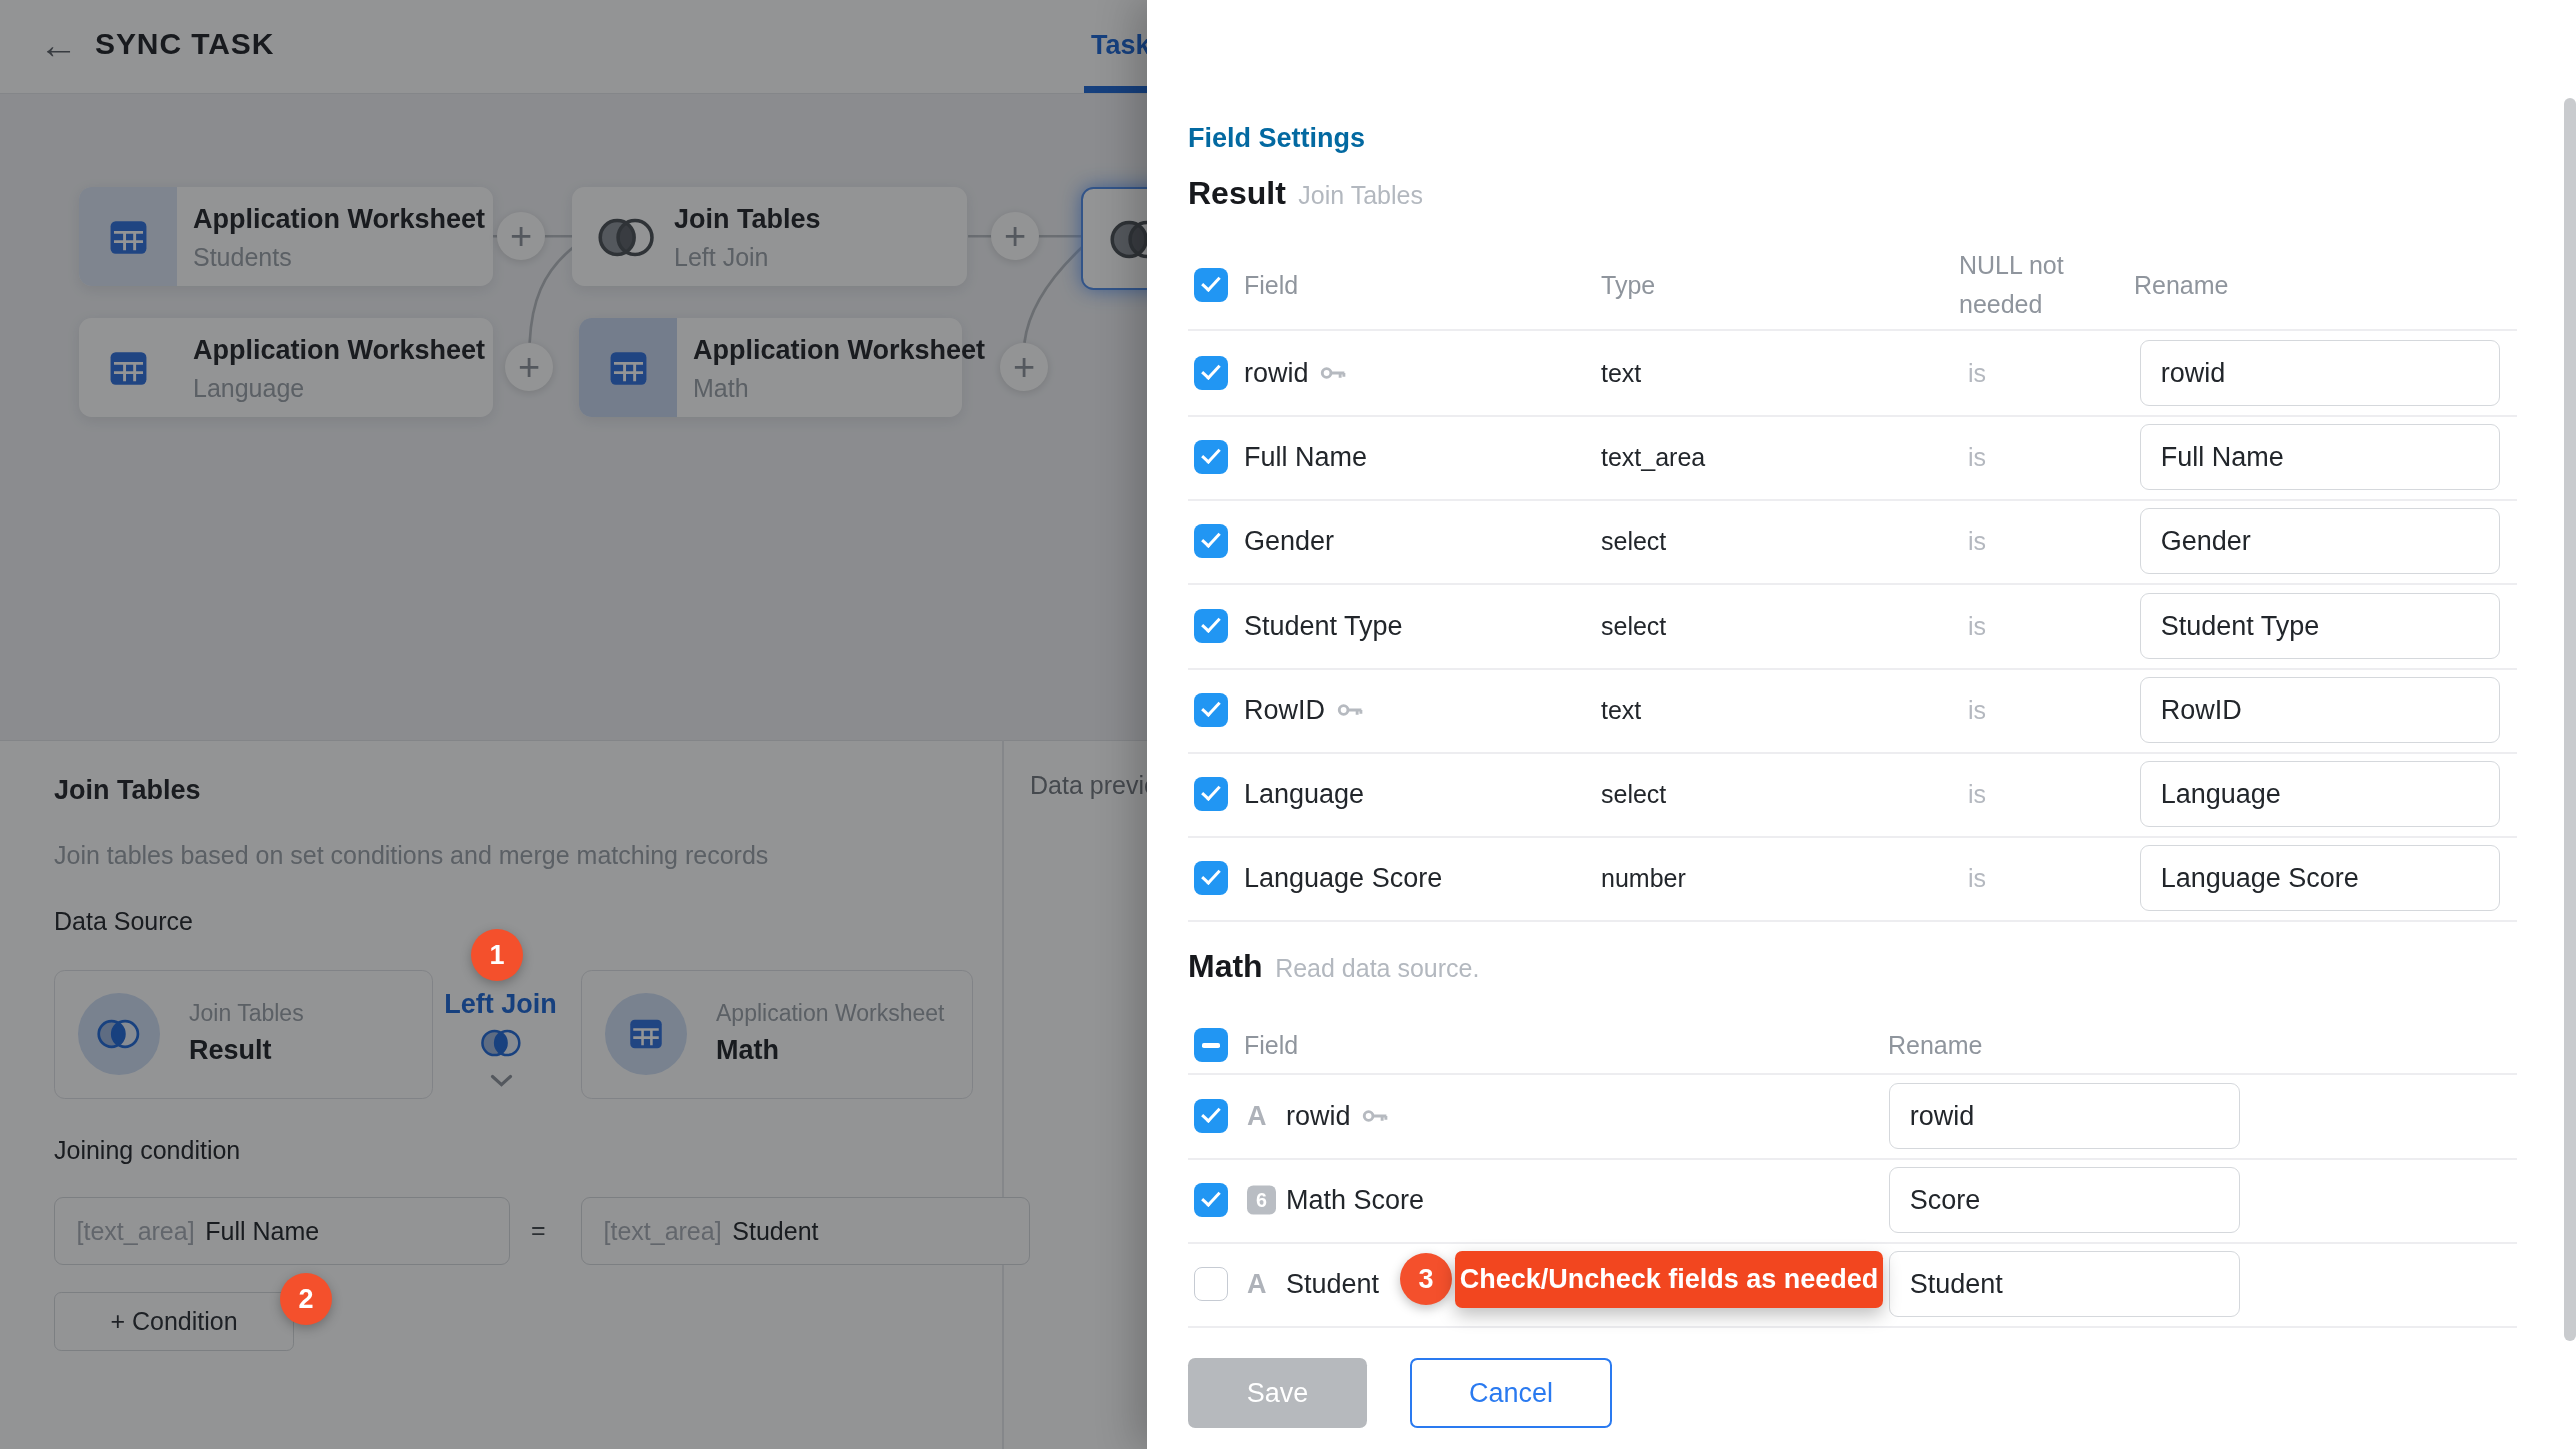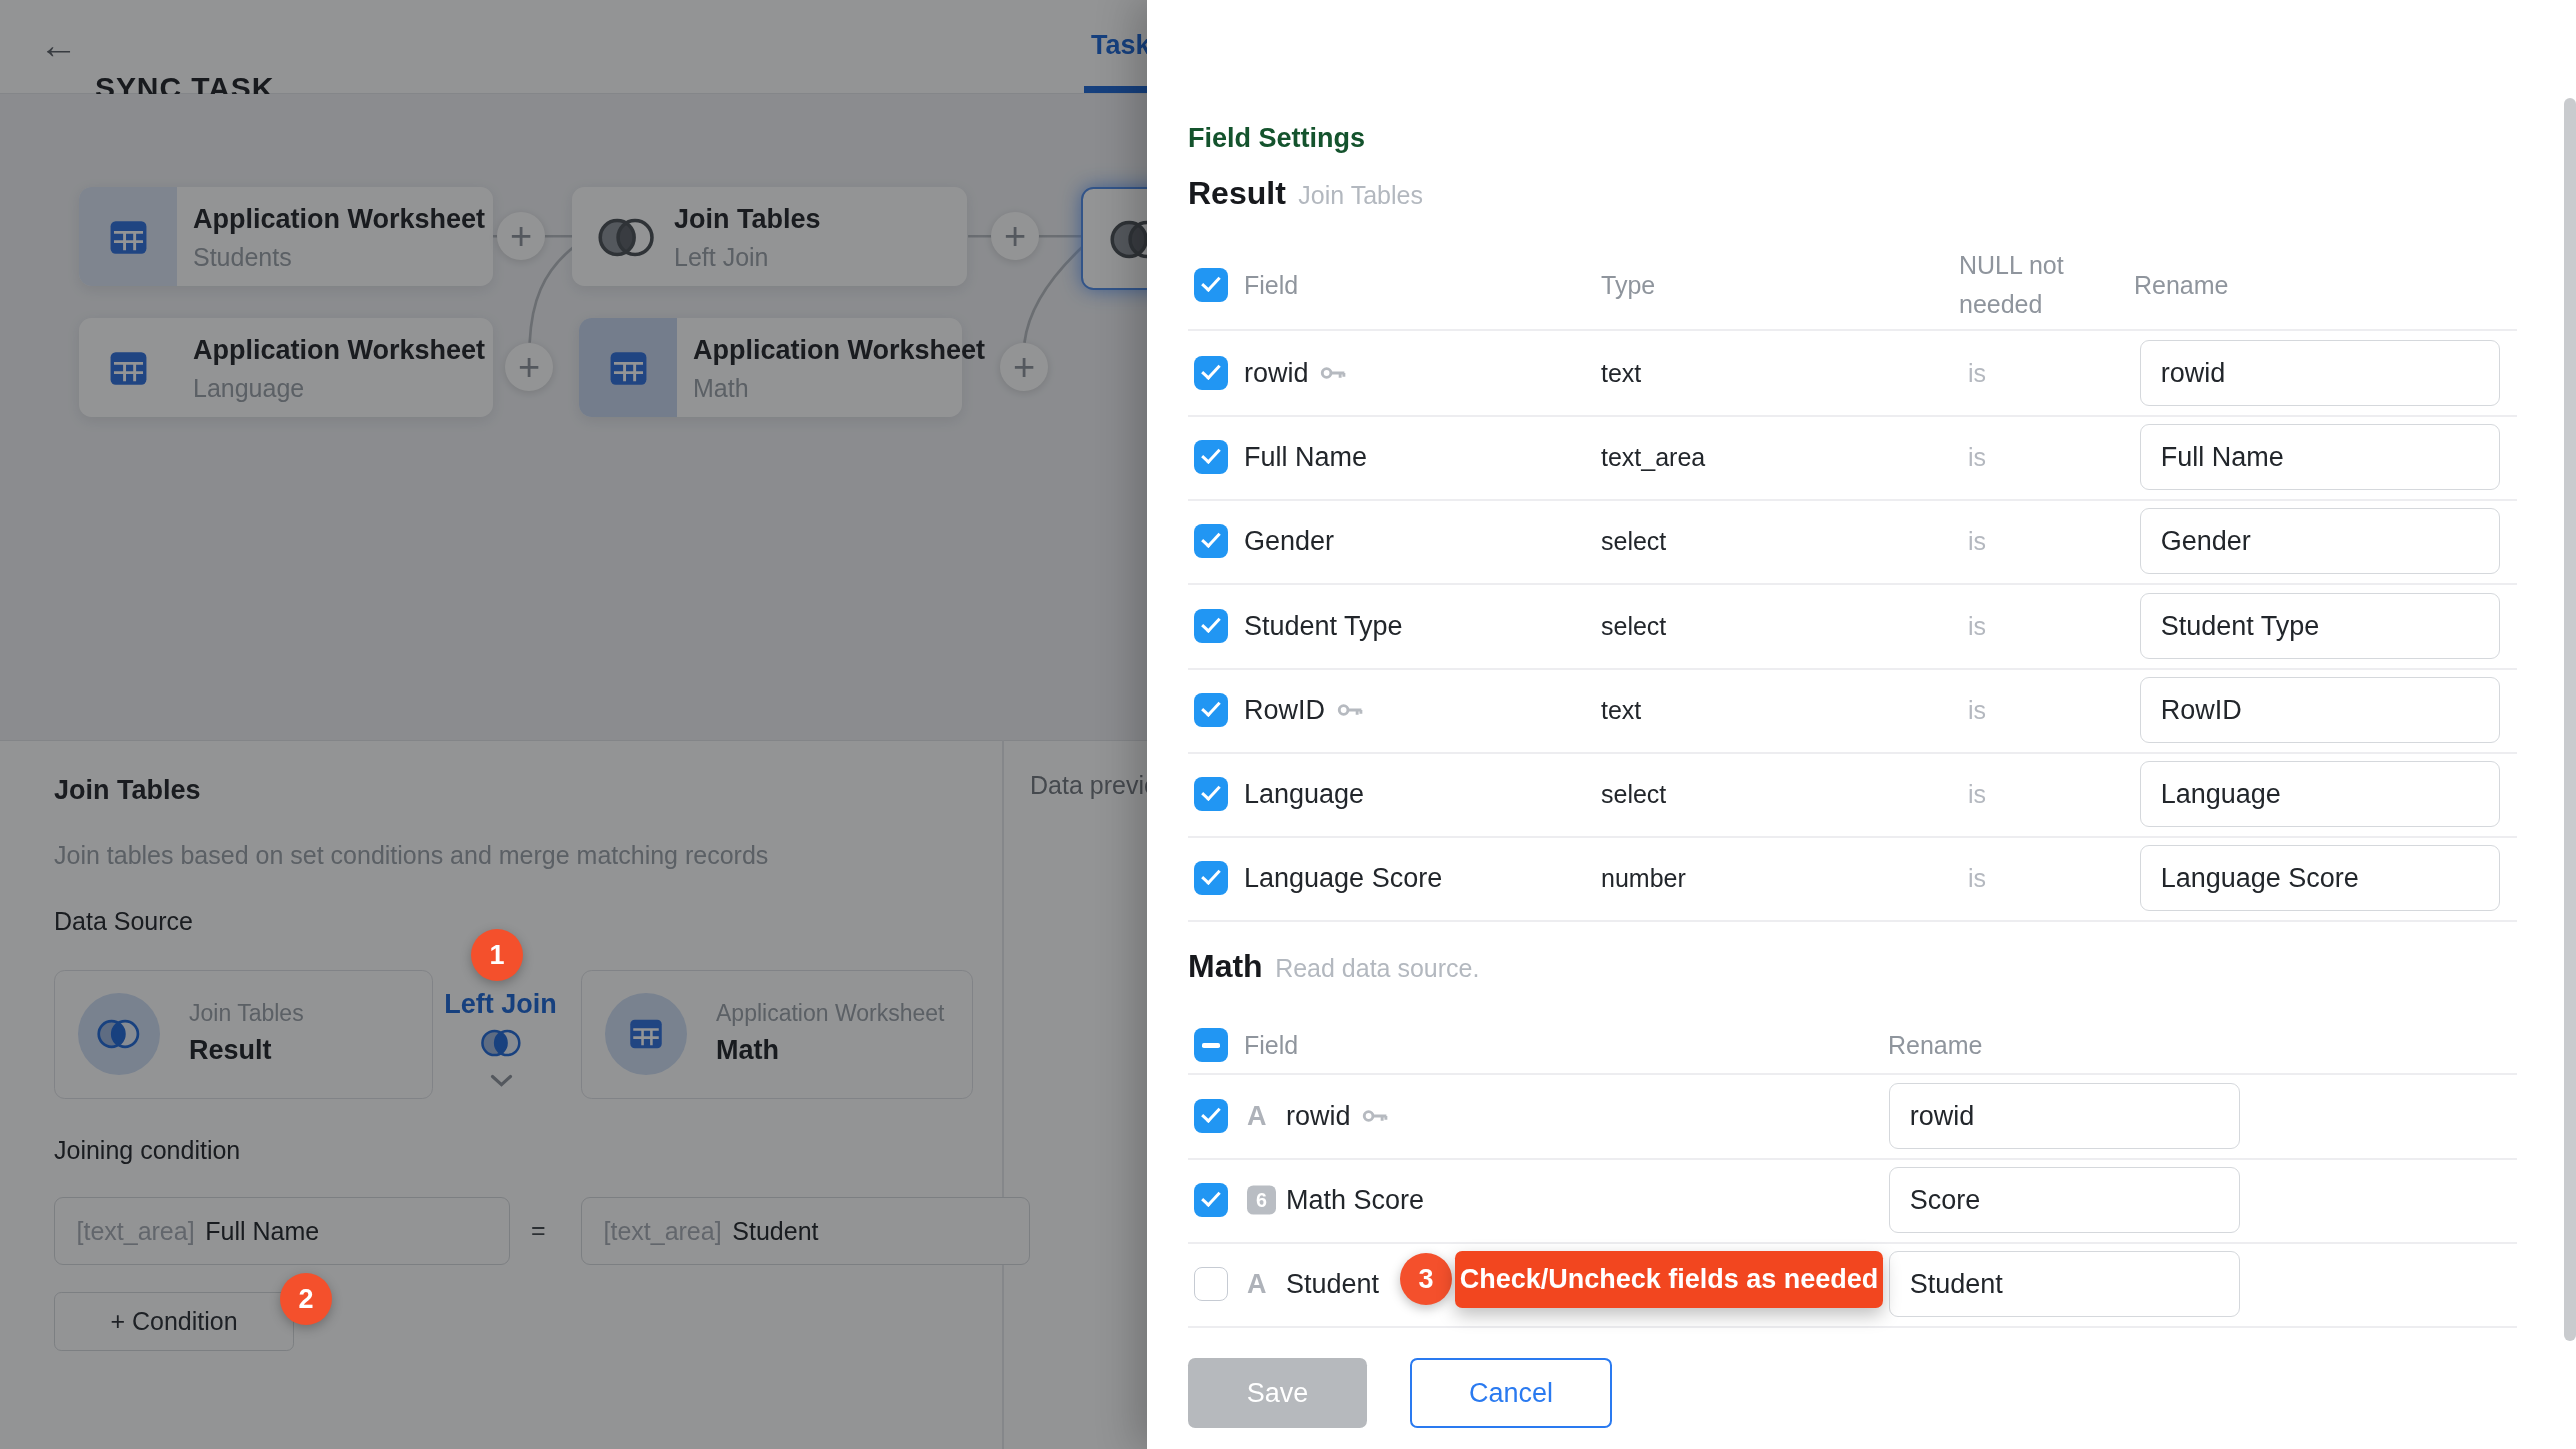--- a/index.html
+++ b/index.html
@@ -3,21 +3,21 @@
 <meta charset="utf-8">
 <style>
   html,body{margin:0;padding:0;background:#fff;}
   #screen{position:relative;width:2576px;height:1449px;overflow:hidden;
     font-family:"Liberation Sans","DejaVu Sans",sans-serif;color:#23262b;}
   .abs{position:absolute;}
 
   
   #top-header{left:0;top:0;width:1147px;height:93px;background:#fff;border-bottom:1.8px solid #e4e6e9;}
   #back-arrow{left:39px;top:23px;font-size:39px;color:#5a5f66;line-height:43px;cursor:pointer;}
-  #app-title{left:95px;top:27px;font-size:30px;font-weight:700;letter-spacing:0.9px;color:#1f2227;margin-top:44px;}
+  #app-title{left:95px;top:27px;font-size:30px;font-weight:700;letter-spacing:0.9px;color:#1f2227;}
   #tab-task{left:1091px;top:29.5px;font-size:27px;font-weight:700;color:#1c66d6;white-space:nowrap;}
   #tab-underline{left:1084px;top:86px;width:63px;height:7.2px;background:#1c66d6;}
 
   
   #canvas{left:0;top:94px;width:1147px;height:646px;background:#f0f1f4;}
   .node{position:absolute;height:99px;background:#fff;border-radius:12.5px;
     box-shadow:0 3.6px 12.5px rgba(40,50,70,.10);}
   .node.selected{border:2.7px solid #4f8ae8;box-shadow:0 0 19.7px rgba(80,140,240,.85);}
   .node-strip{position:absolute;left:0;top:0;bottom:0;width:98px;border-radius:12.5px 0 0 12.5px;}
   .node-title{position:absolute;top:17px;font-size:27px;font-weight:700;color:#23262b;white-space:nowrap;}
@@ -54,21 +54,21 @@
 
   
   #setting-panel{left:1147px;top:0;width:1429px;height:1449px;background:#fff;z-index:70;
     box-shadow:-12.5px 0 39px rgba(0,0,0,.22);}
   #panel-header{position:absolute;left:0;top:0;width:100%;height:93px;border-bottom:1.8px solid #eef0f3;box-sizing:border-box;}
   #setting-title{position:absolute;left:30px;top:25px;font-size:32px;font-weight:700;color:#17191d;}
   #one-click-rename{position:absolute;left:1132px;top:29.5px;font-size:27px;font-weight:700;color:#2a7af0;cursor:pointer;white-space:nowrap;}
   #close-icon{position:absolute;left:1358px;top:23px;font-size:34px;color:#9da2a9;cursor:pointer;}
   #scroll-thumb{position:absolute;left:1417px;top:98px;width:11.6px;height:1243px;border-radius:6.3px;background:#c9cbce;}
 
-  #field-settings-title{position:absolute;left:41px;top:123px;font-size:27px;font-weight:700;color:#14532d;}
+  #field-settings-title{position:absolute;left:41px;top:123px;font-size:27px;font-weight:700;color:#0369a1;}
   .section-line{position:absolute;left:41px;white-space:nowrap;}
   .section-name{font-size:32px;font-weight:700;color:#17191d;}
   .section-sub{font-size:25px;color:#b3b8bf;margin-left:12.5px;}
 
   .s-row{position:absolute;left:0;width:1429px;height:84px;}
   .s-row>*{position:absolute;top:50%;transform:translateY(-50%);}
   .hdr{font-size:25px;color:#8f959d;white-space:nowrap;}
   .cell{font-size:27px;color:#22262b;white-space:nowrap;}
   .cell.type{font-size:25px;}
   .cell.is{color:#b4b8bf;font-size:25px;}

